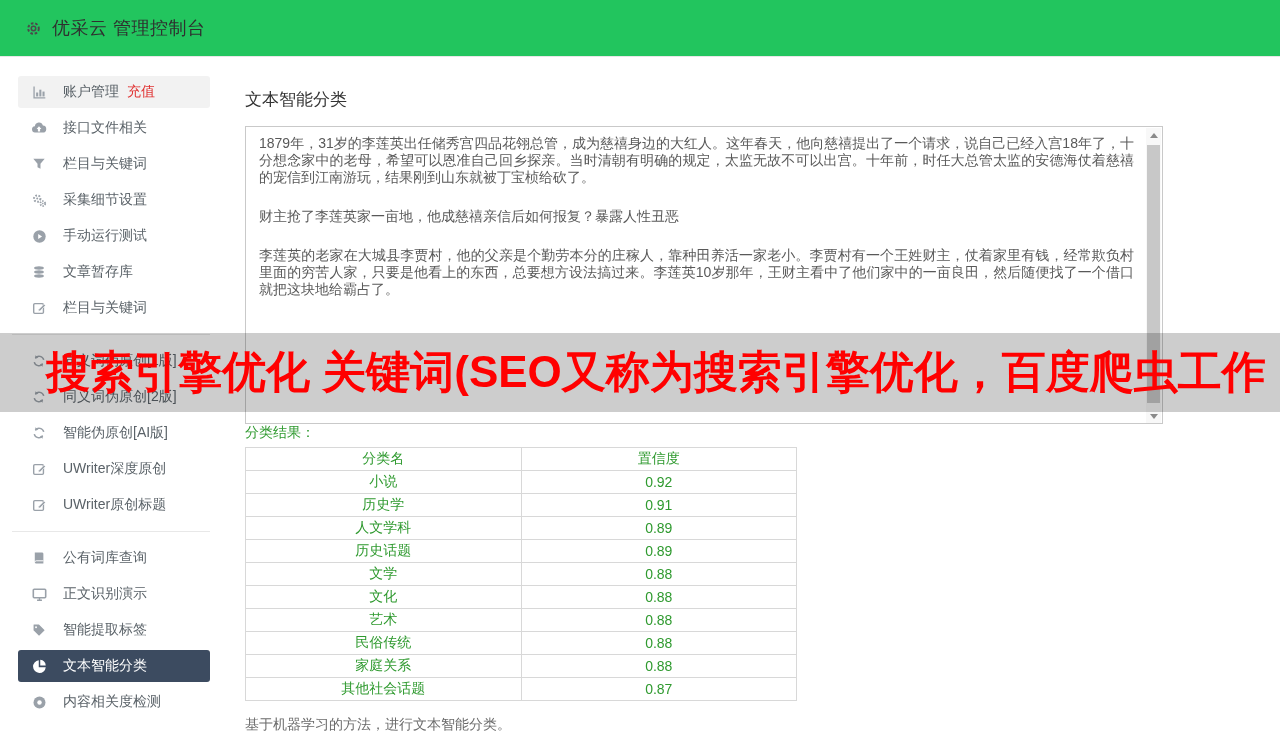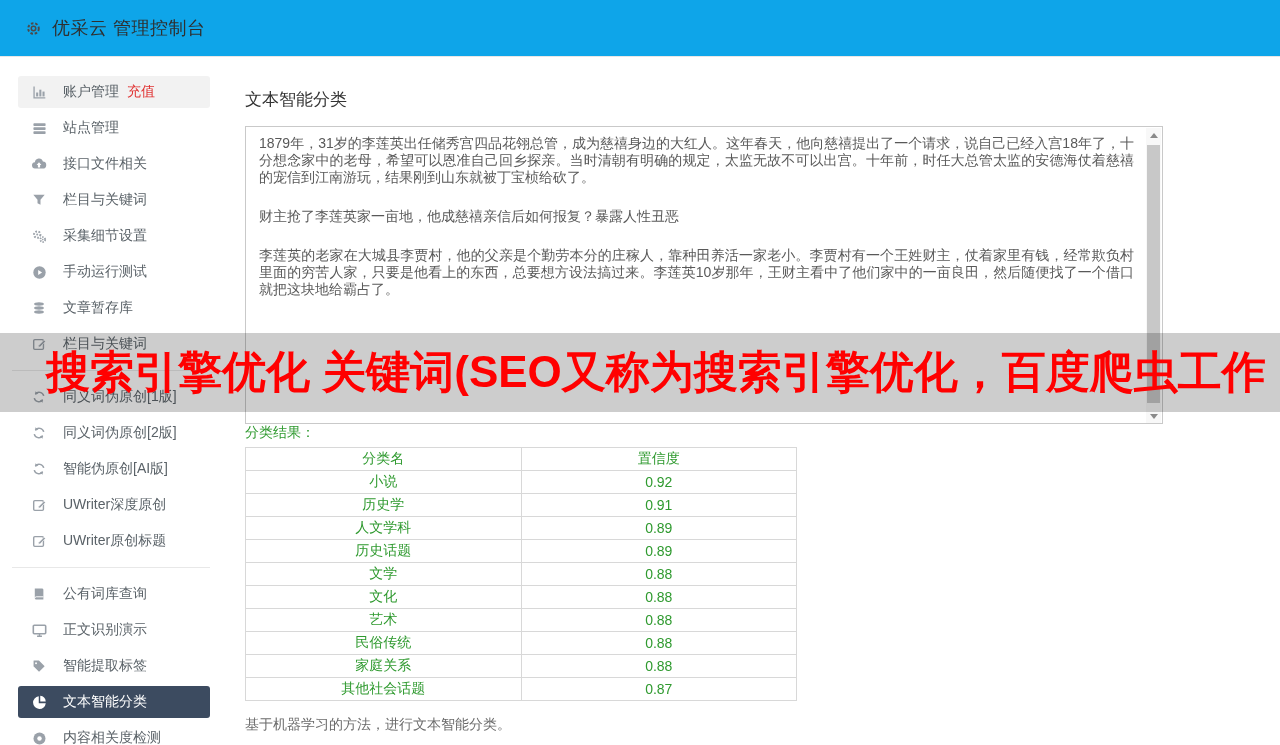--- a/index.html
+++ b/index.html
@@ -1,21 +1,21 @@
 <!DOCTYPE html>
 <html><head>
 <meta charset="utf-8">
 <style>
   * { box-sizing: border-box; }
   html,body { margin:0; padding:0; width:1280px; height:745px; overflow:hidden;
     background:#fff; font-family:"Liberation Sans","DejaVu Sans",sans-serif; }
 
   
   .app-header { position:absolute; top:0; left:0; width:1280px; height:57px;
-    background:#0ea5e9; border-bottom:1px solid #e7e7e7; display:flex; align-items:center;
+    background:#22c55e; border-bottom:1px solid #e7e7e7; display:flex; align-items:center;
     padding-left:25px; }
   .app-header .icon { color:#4a4a4a; display:inline-flex; margin-right:10px; }
   .app-title { font-size:18px; color:#2f2f2f; letter-spacing:0.5px; }
 
   
   .sidebar { position:absolute; top:57px; left:0; width:230px; bottom:0;
     padding-top:19px; background:#fff; overflow:hidden; }
   .side-item { margin:0 0 4px 18px; width:192px; height:32px; display:flex;
     align-items:center; padding-left:12px; border-radius:3px; cursor:pointer;
     color:#5a6268; font-size:14px; }
@@ -77,30 +77,20 @@
       <span class="icon">
         <svg viewBox="0 0 16 16" width="15" height="15">
           <path d="M2.2 1.5v12.3h12" stroke="currentColor" stroke-width="1.4" fill="none"></path>
           <rect x="4.4" y="8" width="2.2" height="4.2" fill="currentColor"></rect>
           <rect x="7.8" y="5" width="2.2" height="7.2" fill="currentColor"></rect>
           <rect x="11.2" y="7" width="2.2" height="5.2" fill="currentColor"></rect>
         </svg>
       </span>
       <span class="label">账户管理</span>
       <span class="badge">充值</span>
-    </div>
-    <div class="side-item">
-      <span class="icon">
-        <svg viewBox="0 0 16 16" width="15" height="15" fill="currentColor">
-          <rect x="1.5" y="2.3" width="13" height="3" rx="0.8"></rect>
-          <rect x="1.5" y="6.6" width="13" height="3" rx="0.8"></rect>
-          <rect x="1.5" y="10.9" width="13" height="3" rx="0.8"></rect>
-        </svg>
-      </span>
-      <span class="label">站点管理</span>
     </div>
     <div class="side-item">
       <span class="icon">
         <svg viewBox="0 0 16 16" width="16" height="16">
           <path d="M4.3 12.5a3.1 3.1 0 0 1-.4-6.2 4.1 4.1 0 0 1 8-.9 2.9 2.9 0 0 1-.4 7.1z" fill="currentColor"></path>
           <path d="M8 6.2l2.4 2.9H9.1v2.3H6.9V9.1H5.6z" fill="#fff"></path>
         </svg>
       </span>
       <span class="label">接口文件相关</span>
     </div>

